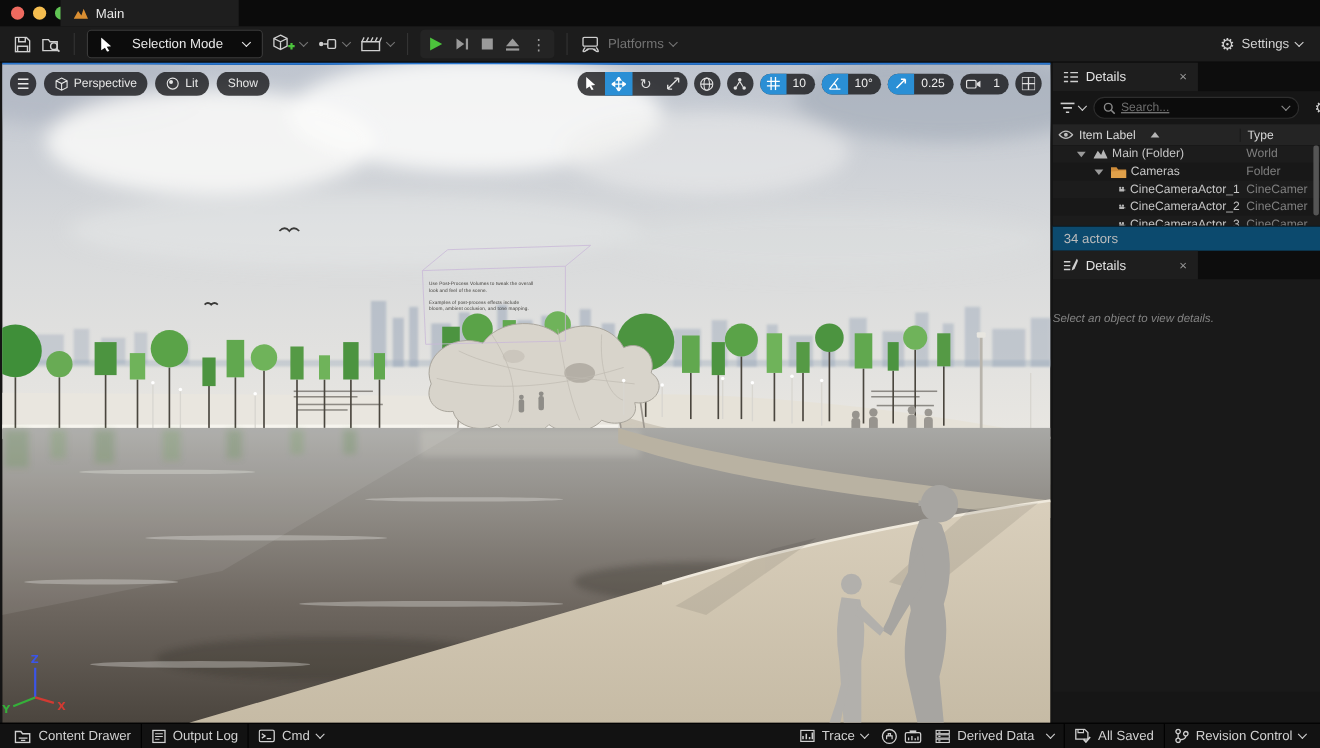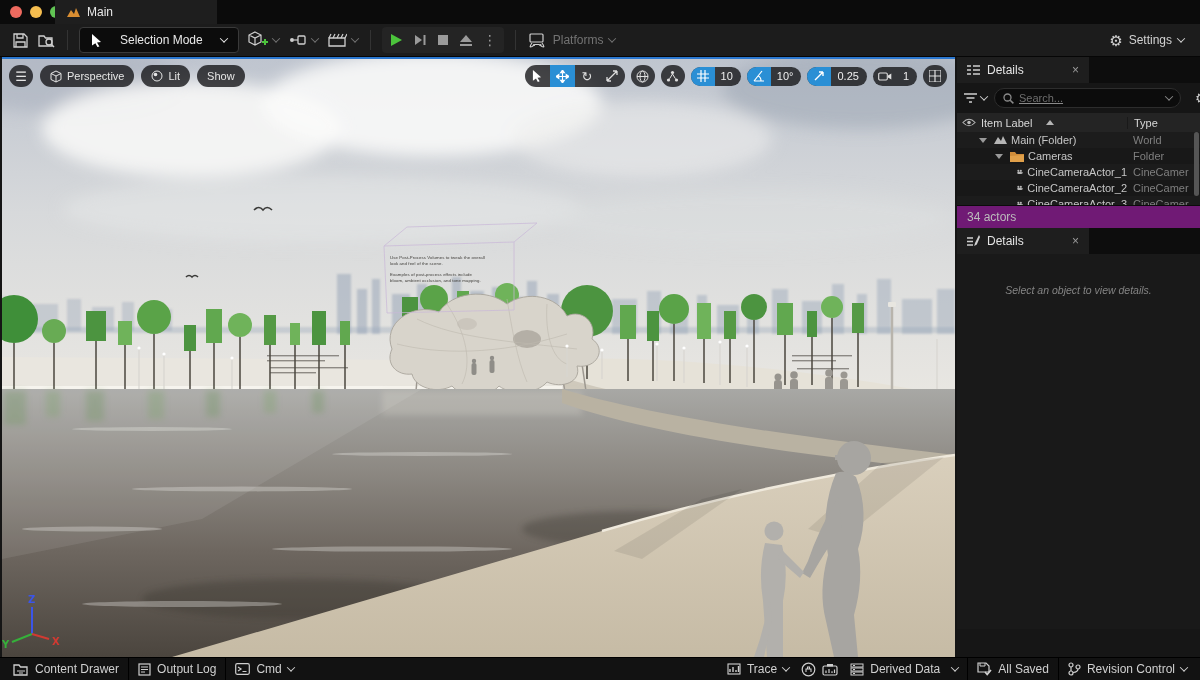--- a/index.html
+++ b/index.html
@@ -68,23 +68,23 @@
   .sortup { width:0; height:0; border-left:4px solid transparent; border-right:4px solid transparent;
             border-bottom:5px solid #b5b5b5; }
   .orows { height:73px; overflow:hidden; position:relative; background:#181818; }
   .orow { height:16px; display:flex; align-items:center; font-size:11px; color:#c6c6c6; }
   .orow:nth-child(odd) { background:#1c1c1c; }
   .orow .lbl { flex:1; display:flex; align-items:center; gap:4px; overflow:hidden; white-space:nowrap; }
   .orow .typ { width:73px; padding-left:6px; color:#7f7f7f; overflow:hidden; white-space:nowrap; }
   .exp { width:0; height:0; border-left:4px solid transparent; border-right:4px solid transparent;
          border-top:5px solid #9a9a9a; margin-right:3px; flex:none; }
   .oscroll { position:absolute; right:1px; top:0; width:5px; height:64px; background:#555; border-radius:3px; }
-  .ofooter { height:23px; background:#701a75; border-top:1px solid #0c0c0c; display:flex;
+  .ofooter { height:23px; background:#0c4a6e; border-top:1px solid #0c0c0c; display:flex;
              align-items:center; padding:0 10px; color:#bcbcbc; }
-  .detailsbody { height:375px; background:#191919; display:flex; justify-content:center; }
+  .detailsbody { height:375px; background:#191919; display:flex; }
   .detailsbody span { margin-top:30px; font-style:italic; font-size:10.5px; color:#848484; }
 
   
   .statusbar { position:absolute; left:0; top:657px; width:1200px; height:23px; background:#121212;
                border-top:1px solid #000; display:flex; align-items:center; padding:0 4px; }
   .sbtn { display:flex; align-items:center; gap:6px; height:23px; padding:0 9px; color:#d0d0d0; }
   .ssep { width:1px; height:23px; background:#000; }
   .console { width:235px; height:17px; background:#050505; border-radius:2px; margin:0 8px;
              display:flex; align-items:center; padding:0 8px; }
   .console input { width:100%; background:transparent; border:none; outline:none;

